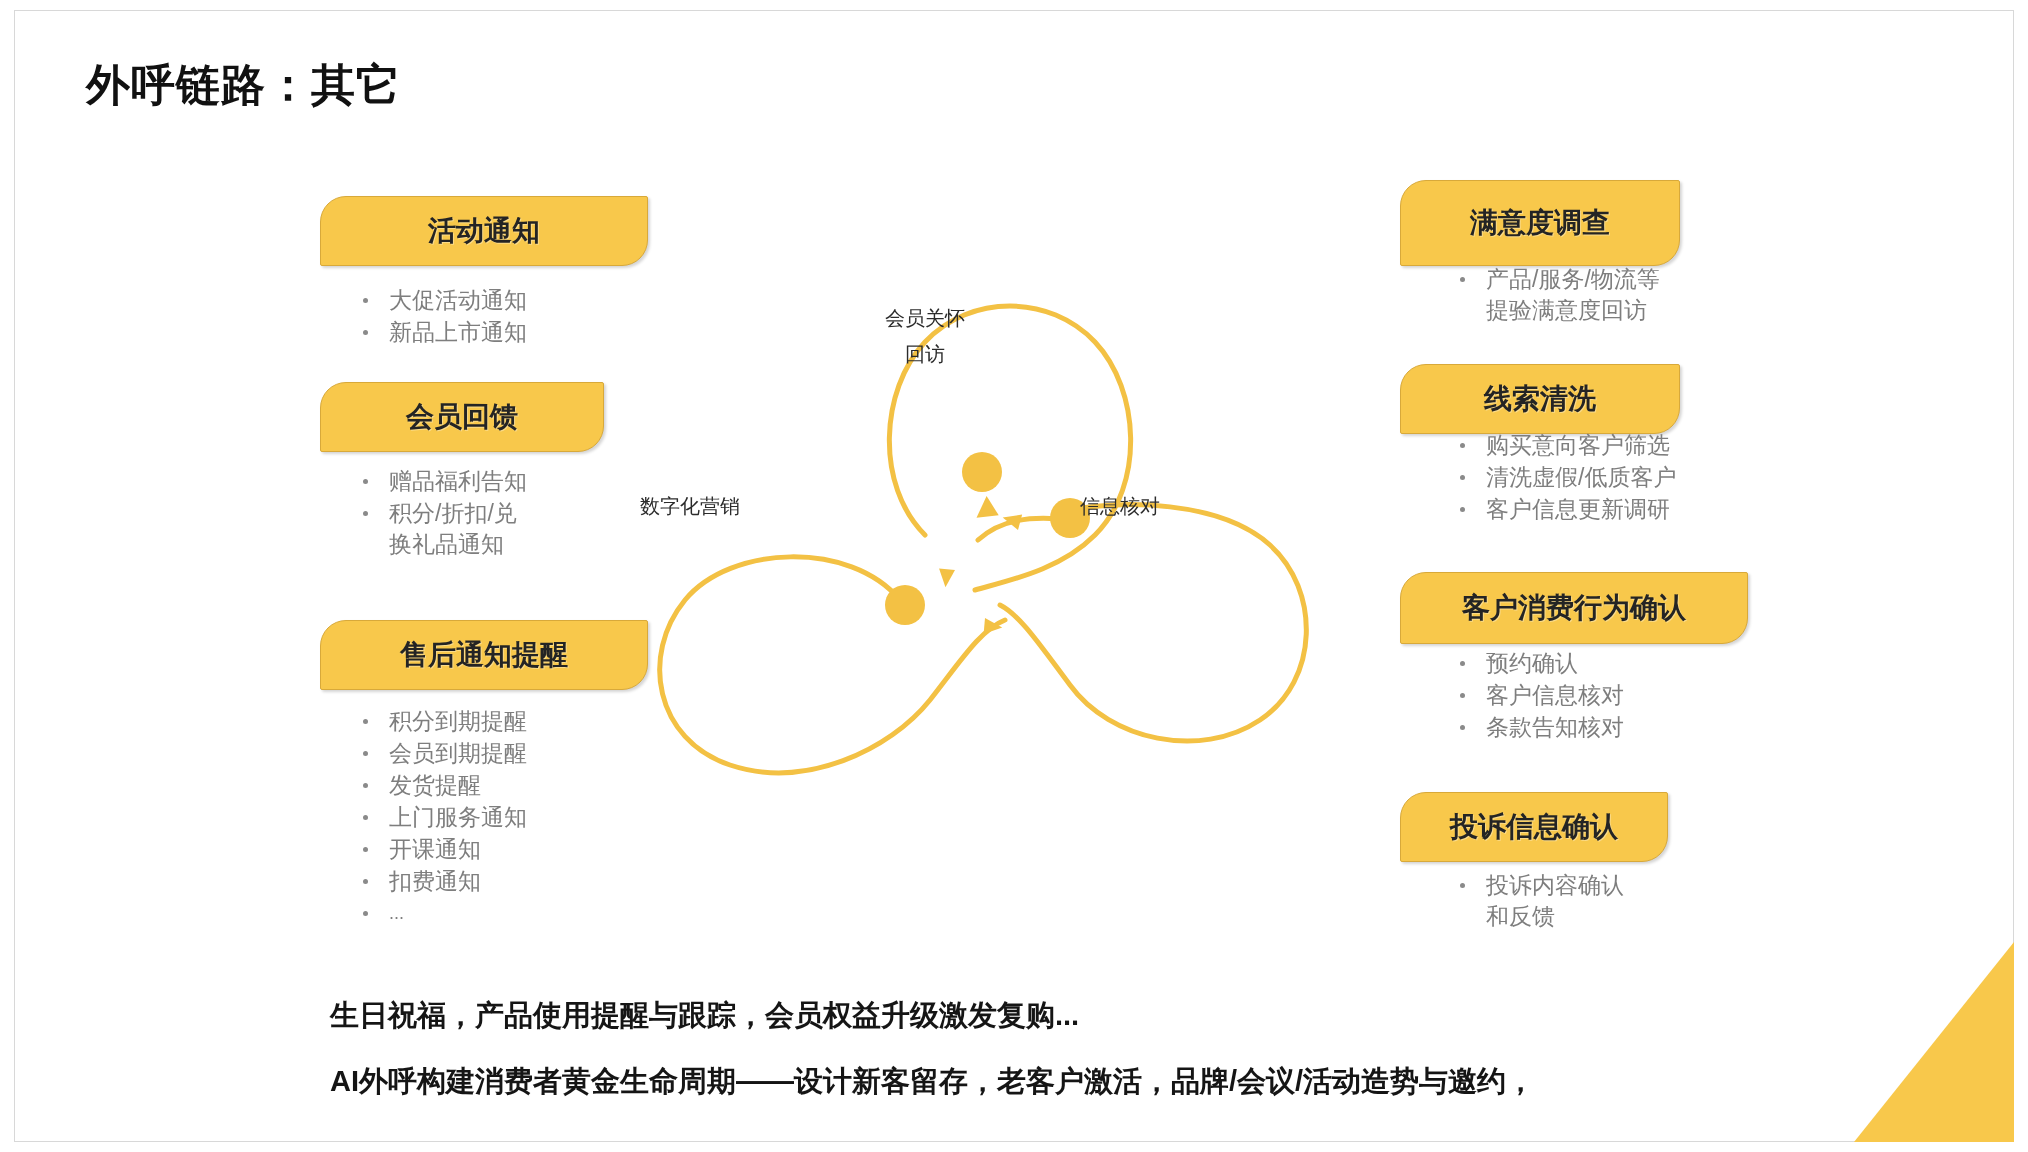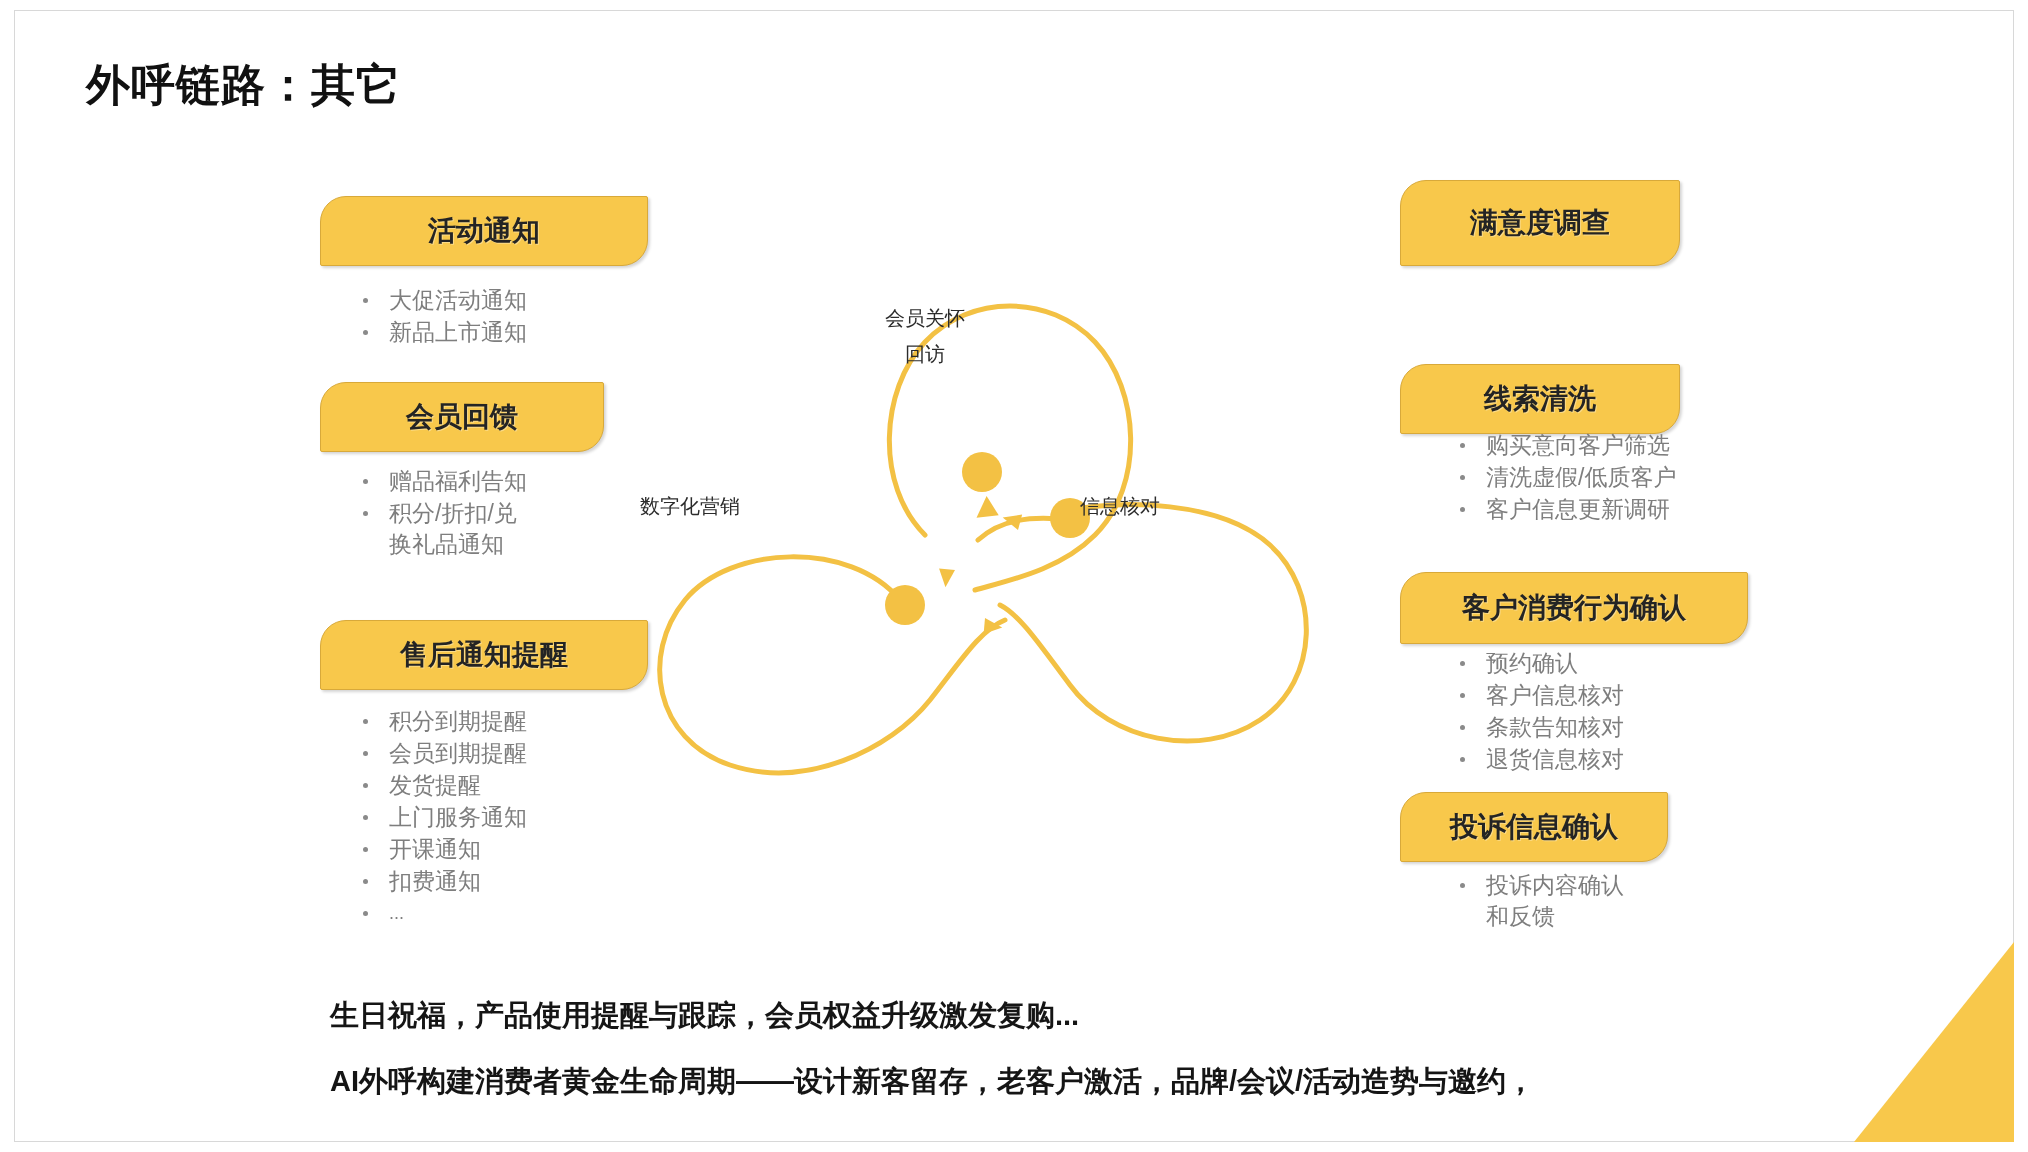--- a/index.html
+++ b/index.html
@@ -176,41 +176,46 @@
       <li><span class="dot"></span><span>上门服务通知</span></li>
       <li><span class="dot"></span><span>开课通知</span></li>
       <li><span class="dot"></span><span>扣费通知</span></li>
       <li style="font-size:18px;"><span class="dot"></span><span>...</span></li>
     </ul>
   </div>
 
   <div class="tag" style="left:1400px; top:180px; width:280px; height:86px;">
     <span>满意度调查</span>
   </div>
+  <div class="bullets" style="left:1452px; top:264px; width:300px;">
+    <ul>
+      <li style="white-space:pre-line;"><span class="dot"></span><span>产品/服务/物流等
+提验满意度回访</span></li>
+    </ul>
+  </div>
 
   <div class="tag" style="left:1400px; top:364px; width:280px; height:70px;">
     <span>线索清洗</span>
   </div>
   <div class="bullets" style="left:1452px; top:430px; width:320px;">
     <ul>
       <li><span class="dot"></span><span>购买意向客户筛选</span></li>
       <li><span class="dot"></span><span>清洗虚假/低质客户</span></li>
       <li><span class="dot"></span><span>客户信息更新调研</span></li>
     </ul>
   </div>
 
   <div class="tag" style="left:1400px; top:572px; width:348px; height:72px;">
     <span>客户消费行为确认</span>
   </div>
   <div class="bullets" style="left:1452px; top:648px; width:320px;">
     <ul>
       <li><span class="dot"></span><span>预约确认</span></li>
       <li><span class="dot"></span><span>客户信息核对</span></li>
       <li><span class="dot"></span><span>条款告知核对</span></li>
-      <li><span class="dot"></span><span>退货信息核对</span></li>
     </ul>
   </div>
 
   <div class="tag" style="left:1400px; top:792px; width:268px; height:70px;">
     <span>投诉信息确认</span>
   </div>
   <div class="bullets" style="left:1452px; top:870px; width:300px;">
     <ul>
       <li style="white-space:pre-line;"><span class="dot"></span><span>投诉内容确认
 和反馈</span></li>

